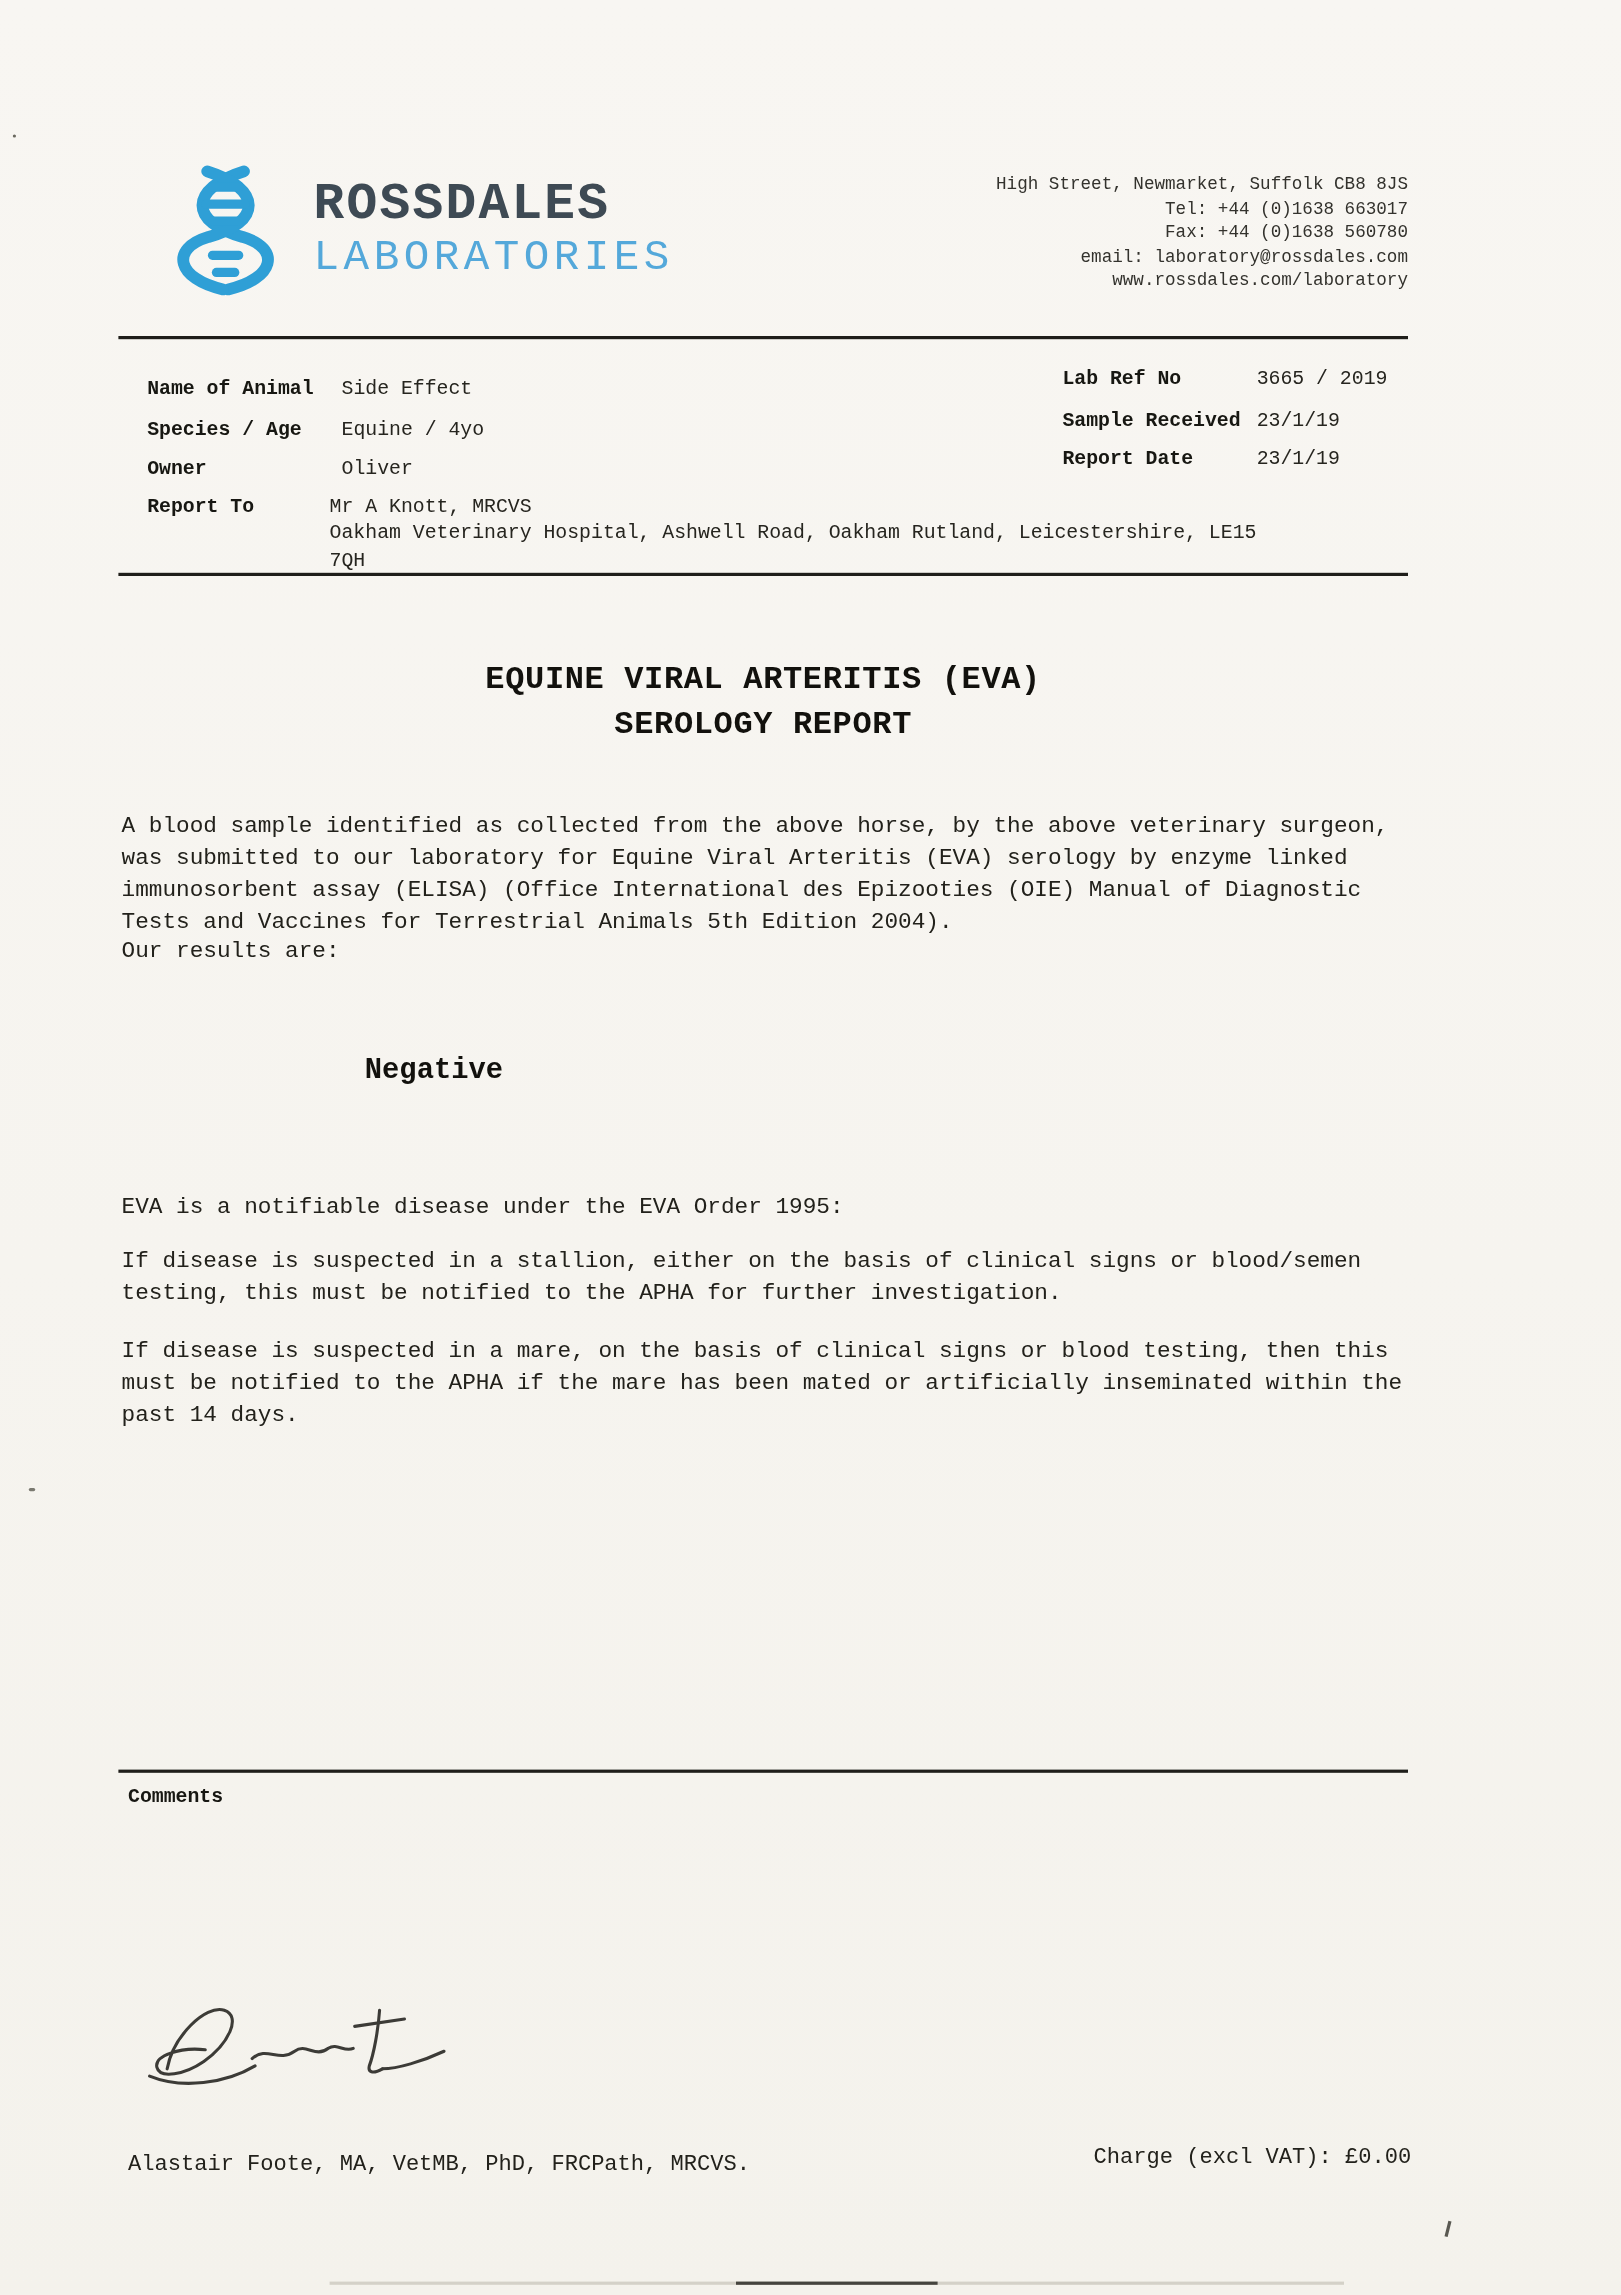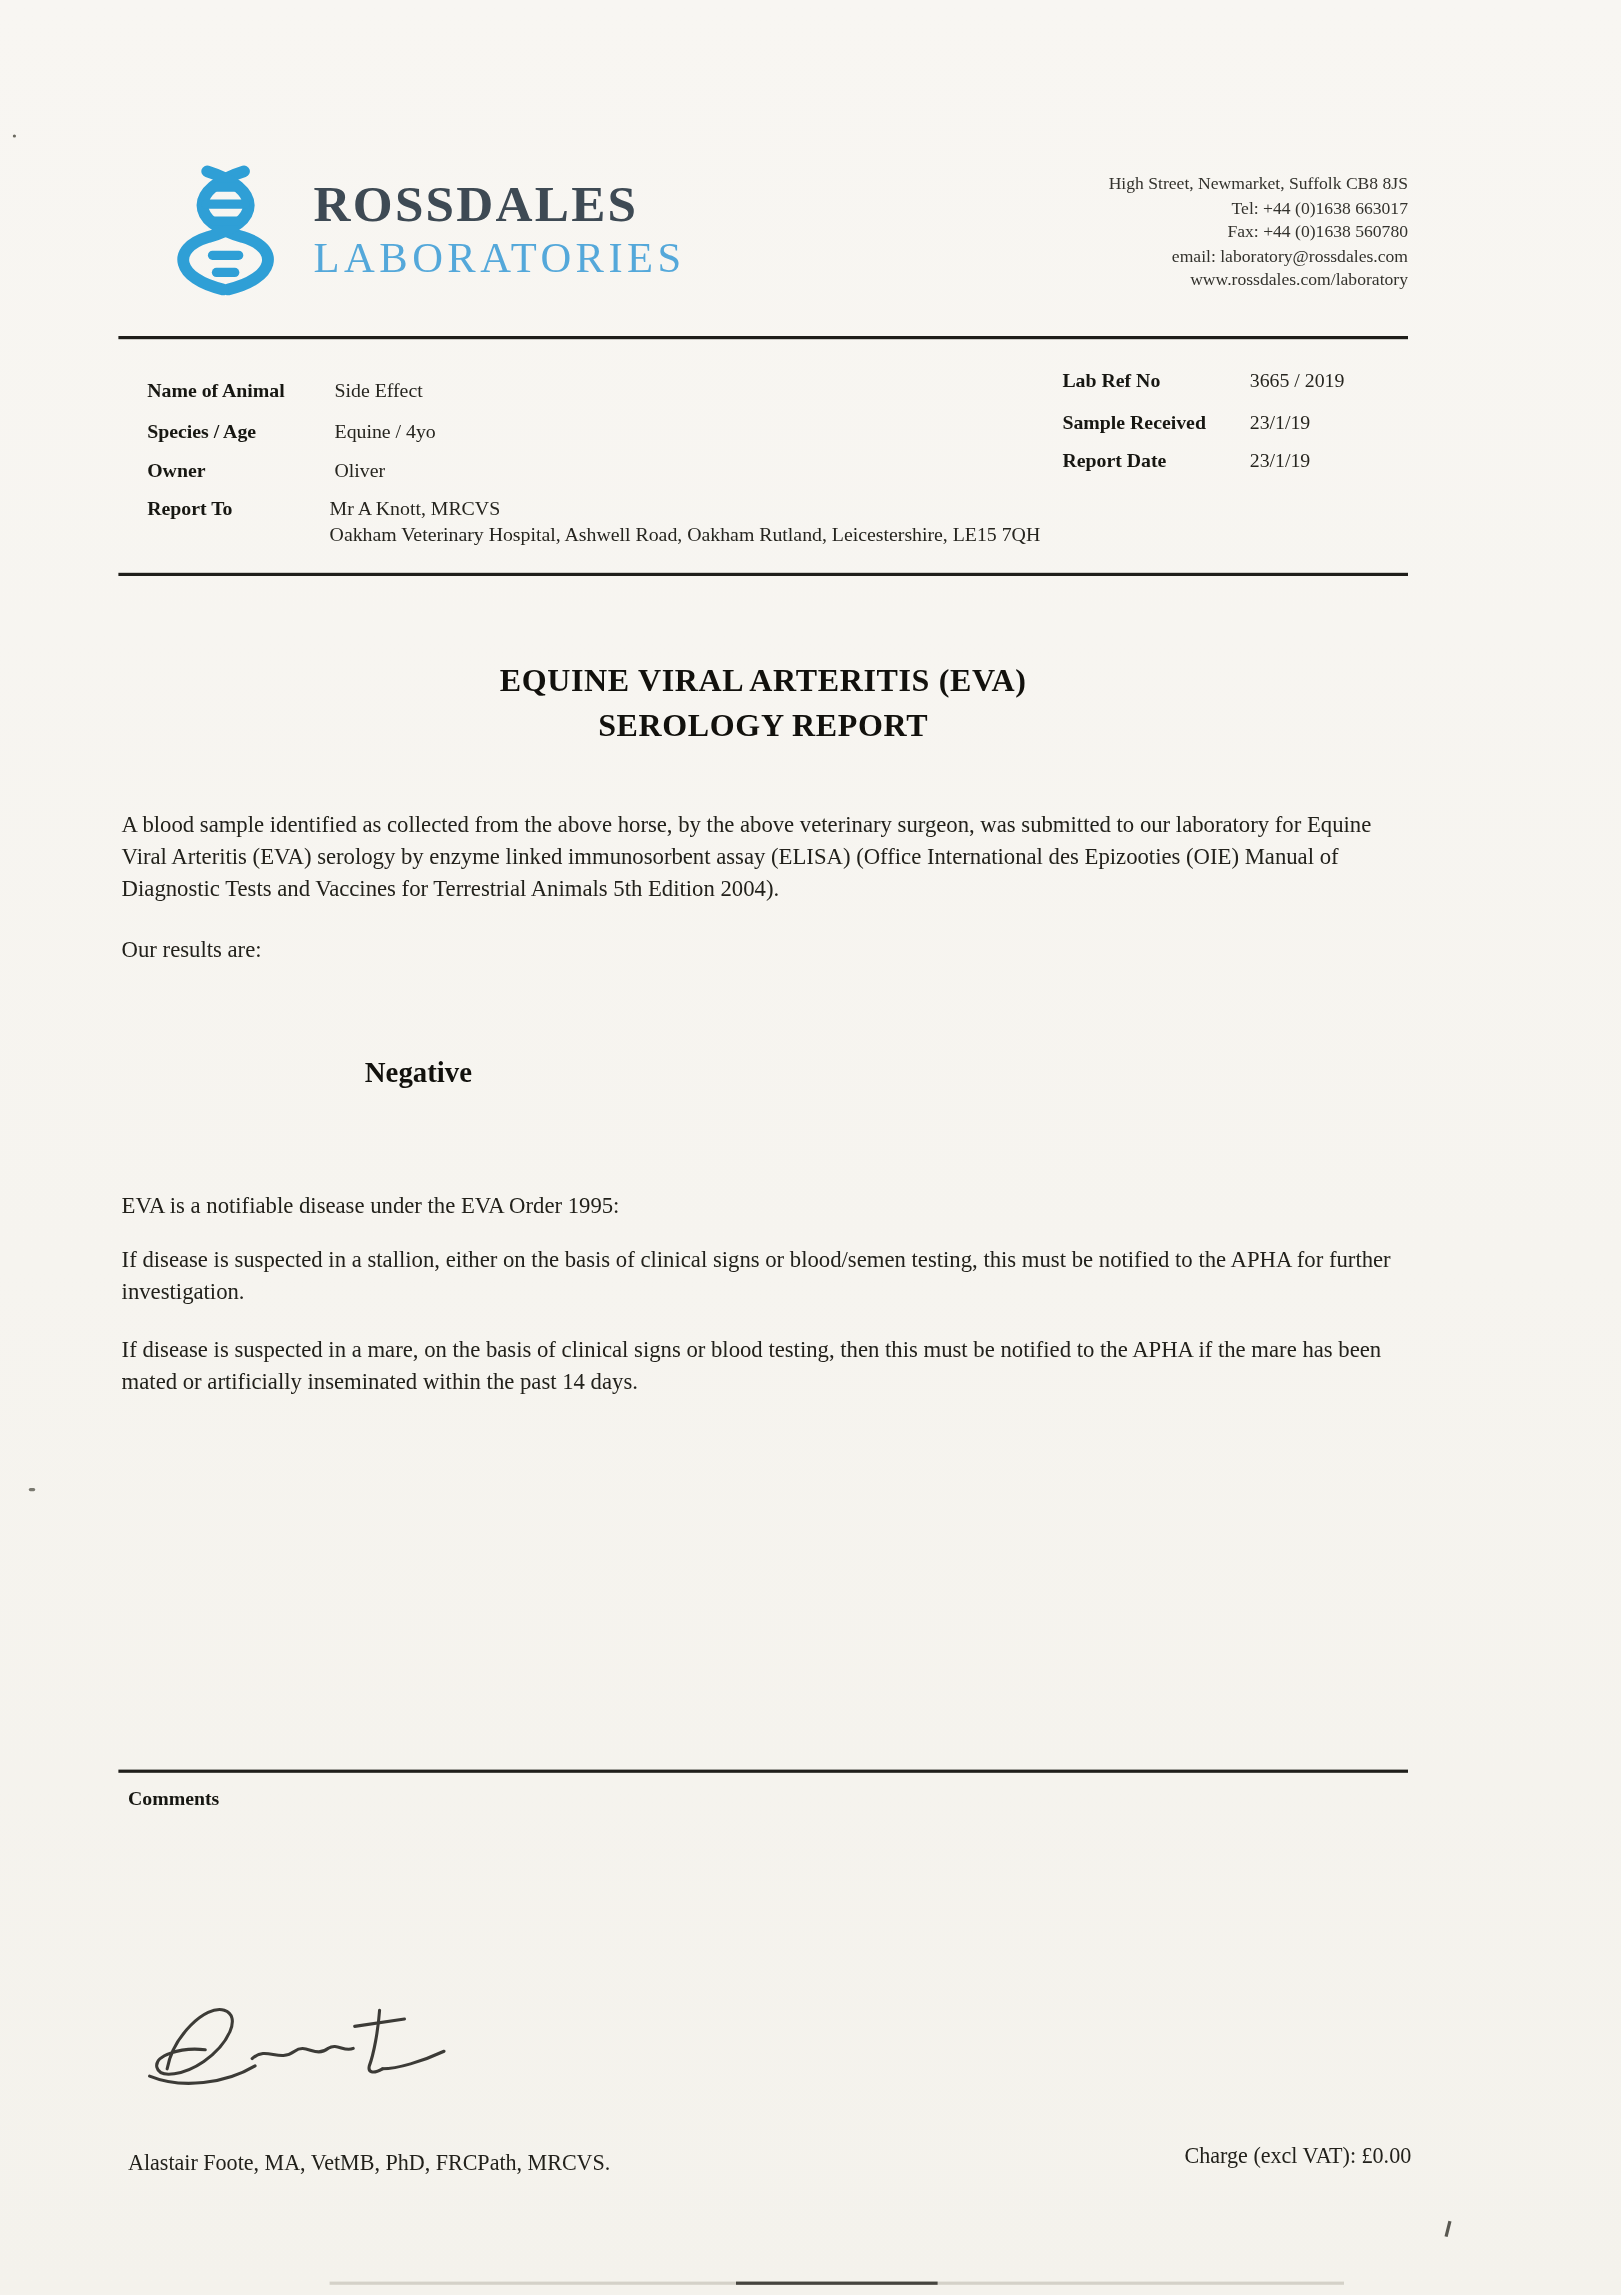--- a/index.html
+++ b/index.html
@@ -2,21 +2,21 @@
 <html style="font-size:7.3px"><head>
 <meta charset="utf-8">
 <style>
   html, body { margin: 0; padding: 0; background: #e8e6e2; }
   .page {
     position: relative;
     width: 1622px;
     height: 2295px;
     overflow: hidden;
     background: linear-gradient(180deg, #f8f6f2 0%, #f6f4ef 55%, #f4f2ec 100%);
-    font-family: Liberation Serif, serif;
+    font-family: Liberation Mono, monospace;
     color: #26251f;
   }
   .scale {
     position: absolute;
     top: 0; left: 0;
     width: 507px;
     height: 717px;
     transform: scale(3.2);
     transform-origin: 0 0;
   }

